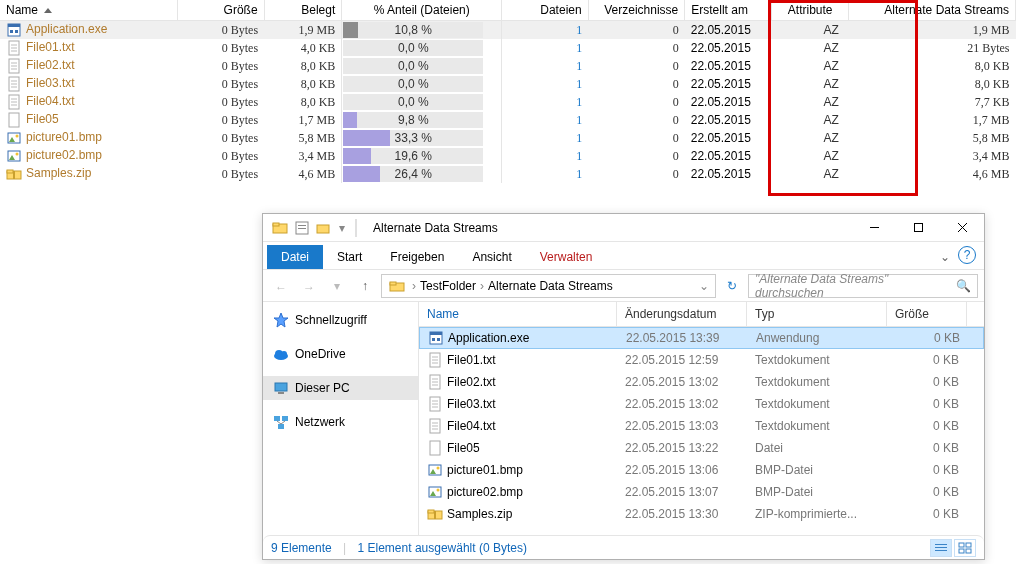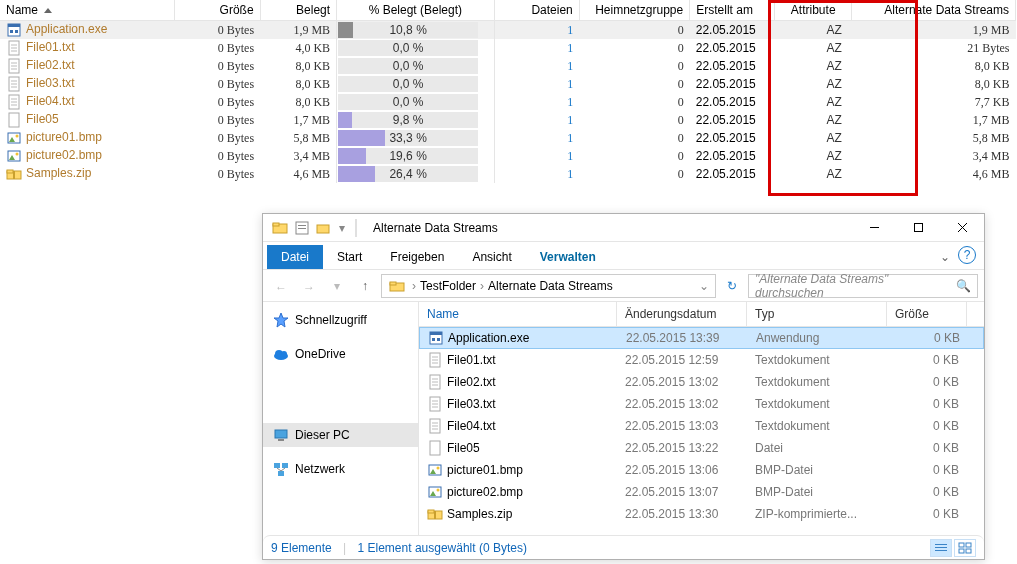--- a/index.html
+++ b/index.html
@@ -111,21 +111,21 @@
     position:relative;
   }
   .ribbon-tab {
     padding: 5px 14px;
     font-size: 12px;
   }
   .ribbon-tab.file {
     background: #1979ca;
     color:#fff;
   }
-  .ribbon-tab.tool { color: #0369a1; font-weight: bold; }
+  .ribbon-tab.tool { color: #b91c1c; }
   .ribbon-help {
     position:absolute; right:8px; top:4px;
     width:18px;height:18px;border:1px solid #1979ca;border-radius:50%;
     color:#1979ca;display:flex;align-items:center;justify-content:center;font-size:12px;
   }
   .ribbon-caret { position:absolute;right:34px;top:8px;color:#666;}
   .ex-nav {
     height: 32px;
     display:flex;align-items:center;
     padding: 0 6px;
@@ -158,21 +158,21 @@
     width: 156px;
     border-right: 1px solid #e5e5e5;
     padding: 6px 0;
   }
   .side-item {
     display:flex;align-items:center;
     padding: 4px 10px;
     gap:6px;
     font-size:12px;
   }
-  .side-item.sel { background:#e6e6e6;margin-top:47px;}
+  .side-item.sel { background:#e6e6e6;}
   .side-item .sicon { width:16px;height:16px;display:inline-block;}
   .side-spacer { height:10px;}
   .filelist { flex:1; overflow:auto;}
   .fl-header { display:flex;border-bottom:1px solid #e5e5e5;}
   .fl-header div {
     padding:5px 8px;font-size:12px;border-right:1px solid #e5e5e5;
     color:#1066b8;
   }
   .fl-header div.plain{ color:#333;}
   .fl-row { display:flex;align-items:center;height:22px;}
@@ -198,23 +198,23 @@
 </style>
 </head>
 <body>
 
 <table class="top-table">
   <thead>
     <tr>
       <th style="width:160px"><span>Name</span><span class="sort-arrow"></span></th>
       <th class="rt" style="width:78px">Größe</th>
       <th class="rt" style="width:70px">Belegt</th>
-      <th style="width:144px;text-align:center">% Belegt (Belegt)</th>
+      <th style="width:144px;text-align:center">% Anteil (Dateien)</th>
       <th class="rt" style="width:78px">Dateien</th>
-      <th class="rt" style="width:84px">Heimnetzgruppe</th>
+      <th class="rt" style="width:84px">Verzeichnisse</th>
       <th style="width:78px">Erstellt am</th>
       <th style="width:70px;text-align:center">Attribute</th>
       <th class="rt" style="width:150px">Alternate Data Streams</th>
     </tr>
   </thead>
   <tbody id="top-body">
       <tr class="sel">
         <td class="name"><span class="icon"><svg viewBox="0 0 16 16">
               <rect x="2" y="2" width="12" height="12" fill="#fff" stroke="#3a6fb0"></rect>
               <rect x="2" y="2" width="12" height="3" fill="#3a6fb0"></rect>

